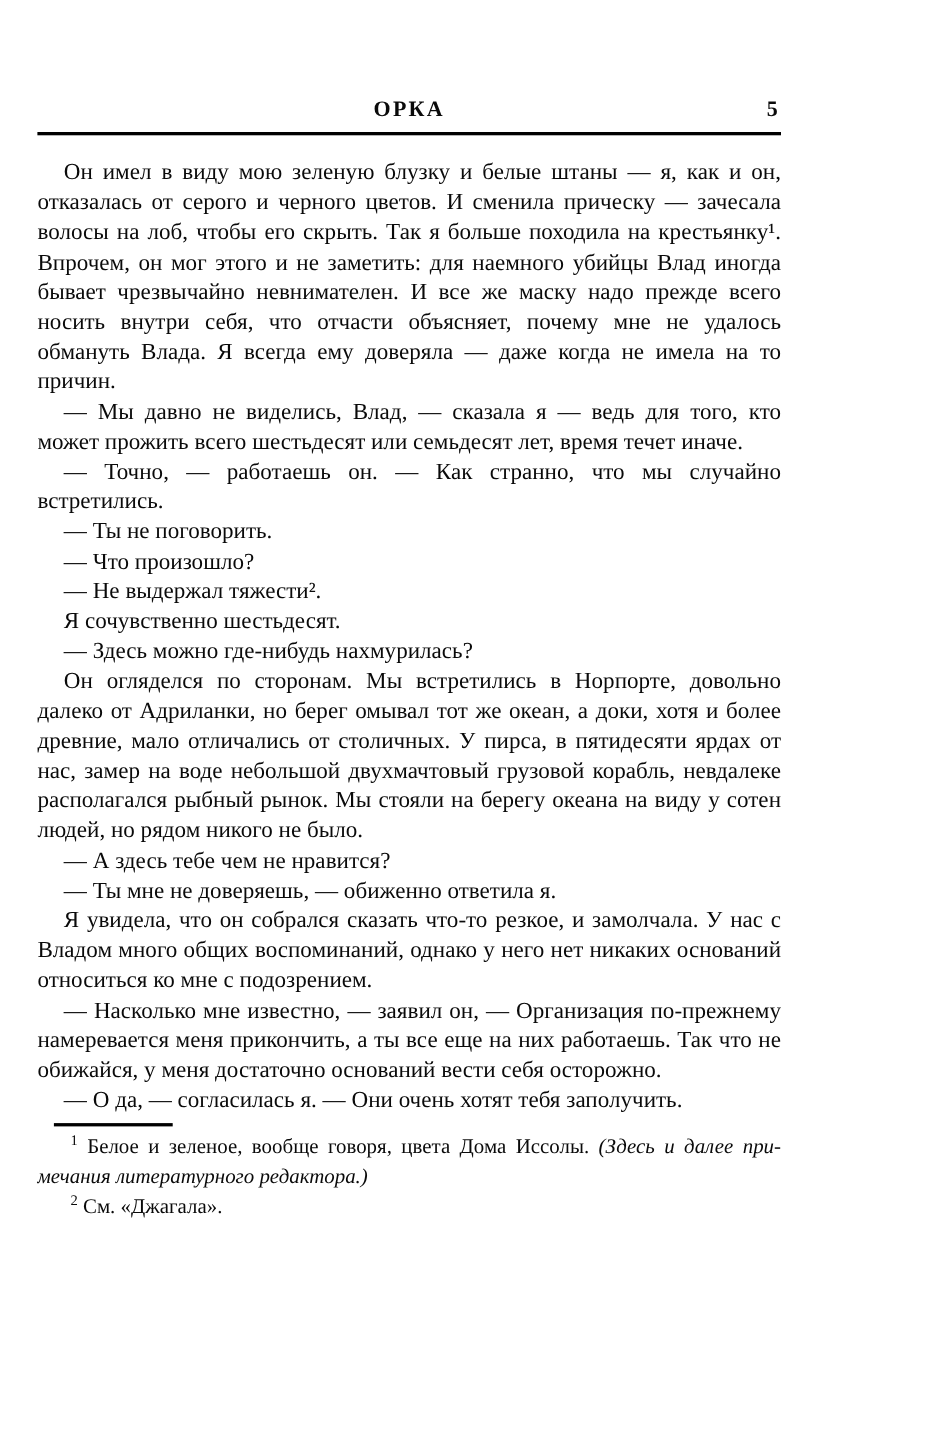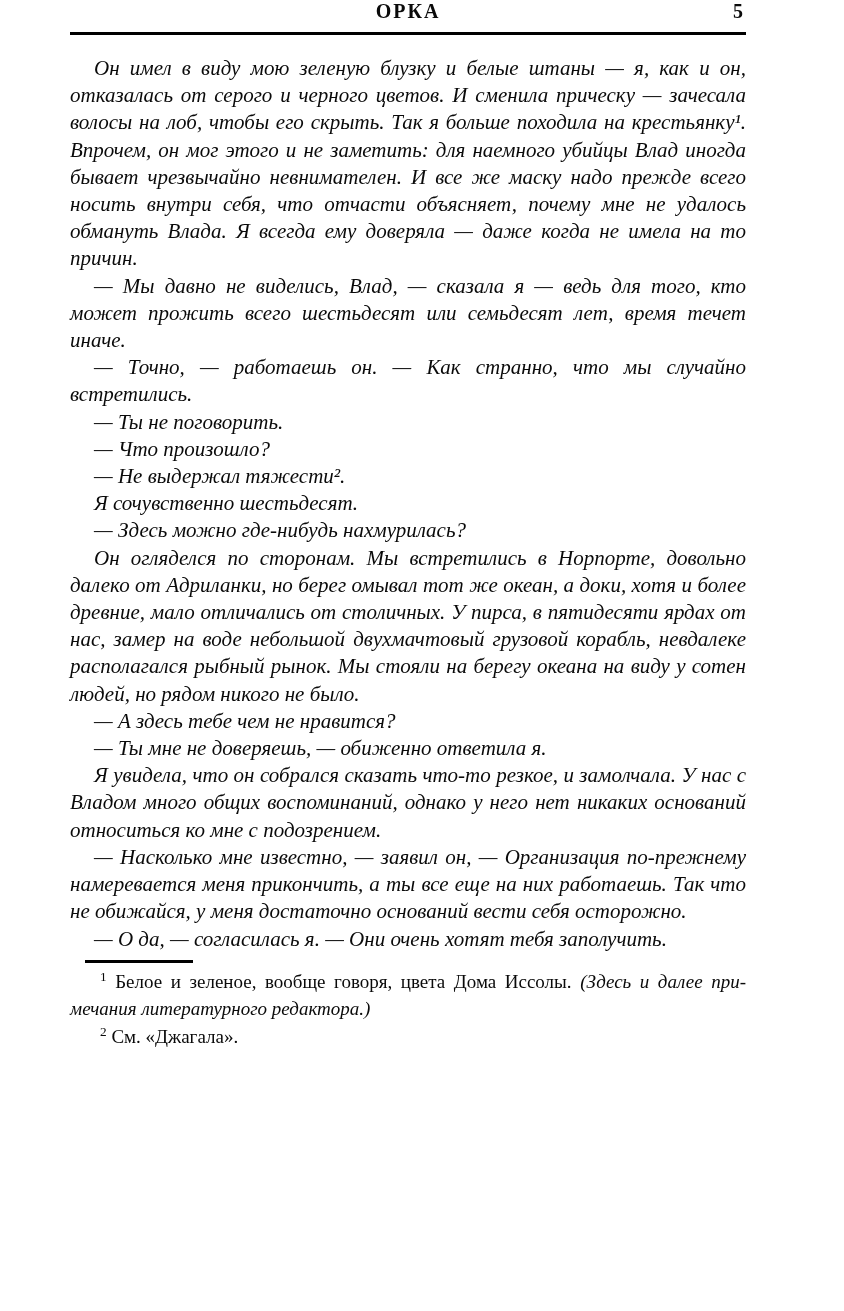--- a/index.html
+++ b/index.html
@@ -10,21 +10,22 @@
   body {
     width: 844px;
     height: 1311px;
     font-family: "Liberation Serif", "DejaVu Serif", serif;
     color: #0a0a0a;
     overflow: hidden;
   }
   .page {
     position: relative;
     width: 676px;
-    margin-left: 70px;
+    margin-left: 34px;
+    padding-top: 88px;
     box-sizing: border-box;
   }
   .running-header {
     position: relative;
     height: 26px;
   }
   .running-title {
     display: block;
     text-align: center;
     font-size: 20px;
@@ -46,21 +47,20 @@
   }
   .body-text {
     margin-top: 20px;
     font-size: 21px;
     line-height: 27.2px;
     text-align: justify;
   }
   .body-text p {
     margin: 0;
     text-indent: 24px;
-    font-style: italic;
   }
   .footnote-rule {
     border: none;
     border-top: 3px solid #000000;
     width: 108px;
     margin: 7px 0 5px 15px;
   }
   .footnotes {
     font-size: 19px;
     line-height: 27.5px;

